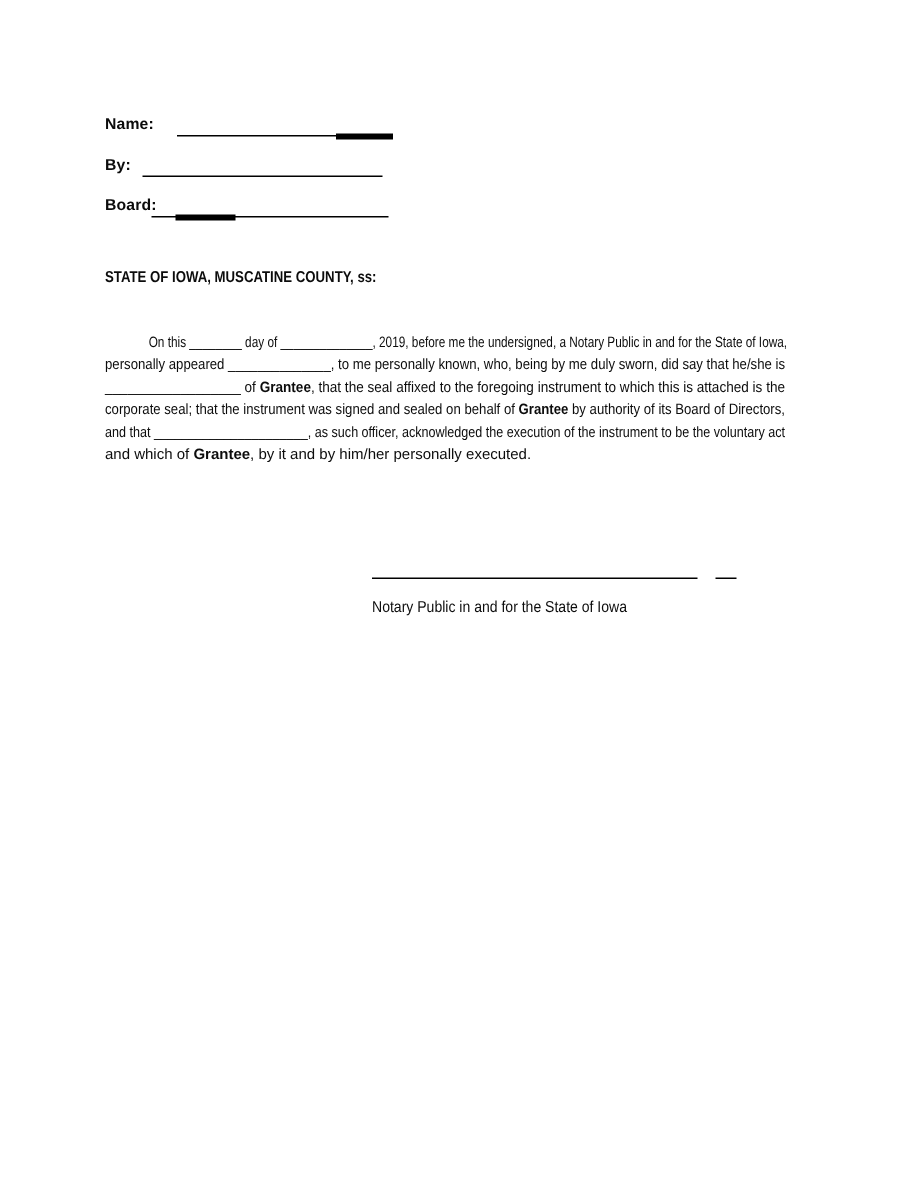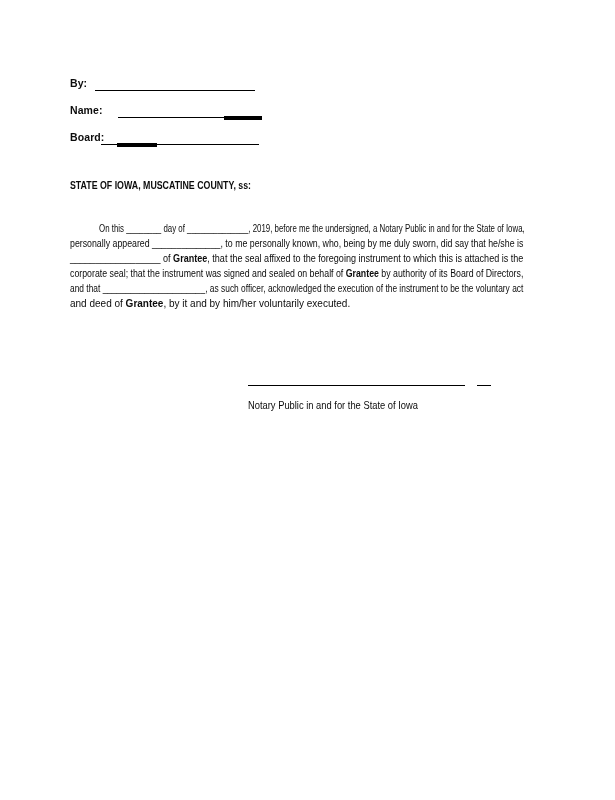--- a/index.html
+++ b/index.html
@@ -47,45 +47,45 @@
     font-size:10.5px;white-space:nowrap;width:max-content;
   }
 </style>
 </head>
 <body>
 
 <div class="page">
 
   <div class="sig-fields">
     <div class="field-row">
-      <span class="field-label">By:</span>
-      <span class="field-line line-by"></span>
-    </div>
-    <div class="field-row">
       <span class="field-label">Name:</span>
       <span class="field-line line-name">
           <span class="artifact artifact-name"></span>
         </span>
+    </div>
+    <div class="field-row">
+      <span class="field-label">By:</span>
+      <span class="field-line line-by"></span>
     </div>
     <div class="field-row">
       <span class="field-label">Board:</span>
       <span class="field-line line-title">
           <span class="artifact artifact-title"></span>
         </span>
     </div>
   </div>
 
   <div class="venue" style="transform-origin: left top; transform: scaleX(0.83857);">STATE OF IOWA, MUSCATINE COUNTY, ss:</div>
 
   <div class="ack">
     <div class="ack-line indent" style="transform-origin: left top; transform: scaleX(0.786797);"><span>On this ________ day of ______________, 2019, before me the undersigned, a Notary Public in and for the State of Iowa,</span></div>
     <div class="ack-line" style="transform-origin: left top; transform: scaleX(0.878735);"><span>personally appeared ______________, to me personally known, who, being by me duly sworn, did say that he/she is</span></div>
     <div class="ack-line" style="transform-origin: left top; transform: scaleX(0.904352);"><span>__________________ of </span><span class="b">Grantee</span><span>, that the seal affixed to the foregoing instrument to which this is attached is the</span></div>
     <div class="ack-line" style="transform-origin: left top; transform: scaleX(0.877849);"><span>corporate seal; that the instrument was signed and sealed on behalf of </span><span class="b">Grantee</span><span> by authority of its Board of Directors,</span></div>
     <div class="ack-line" style="transform-origin: left top; transform: scaleX(0.838305);"><span>and that ______________________, as such officer, acknowledged the execution of the instrument to be the voluntary act</span></div>
-    <div class="ack-line"><span>and deed of </span><span class="b">Grantee</span><span>, by it and by him/her voluntarily executed.</span></div>
+    <div class="ack-line"><span>and which of </span><span class="b">Grantee</span><span>, by it and by him/her personally executed.</span></div>
   </div>
 
   <span class="notary-line"></span>
   <span class="notary-short-line"></span>
   <div class="notary-caption" style="transform-origin: left top; transform: scaleX(0.890708);">Notary Public in and for the State of Iowa</div>
 
 </div>
 
 </body></html>

